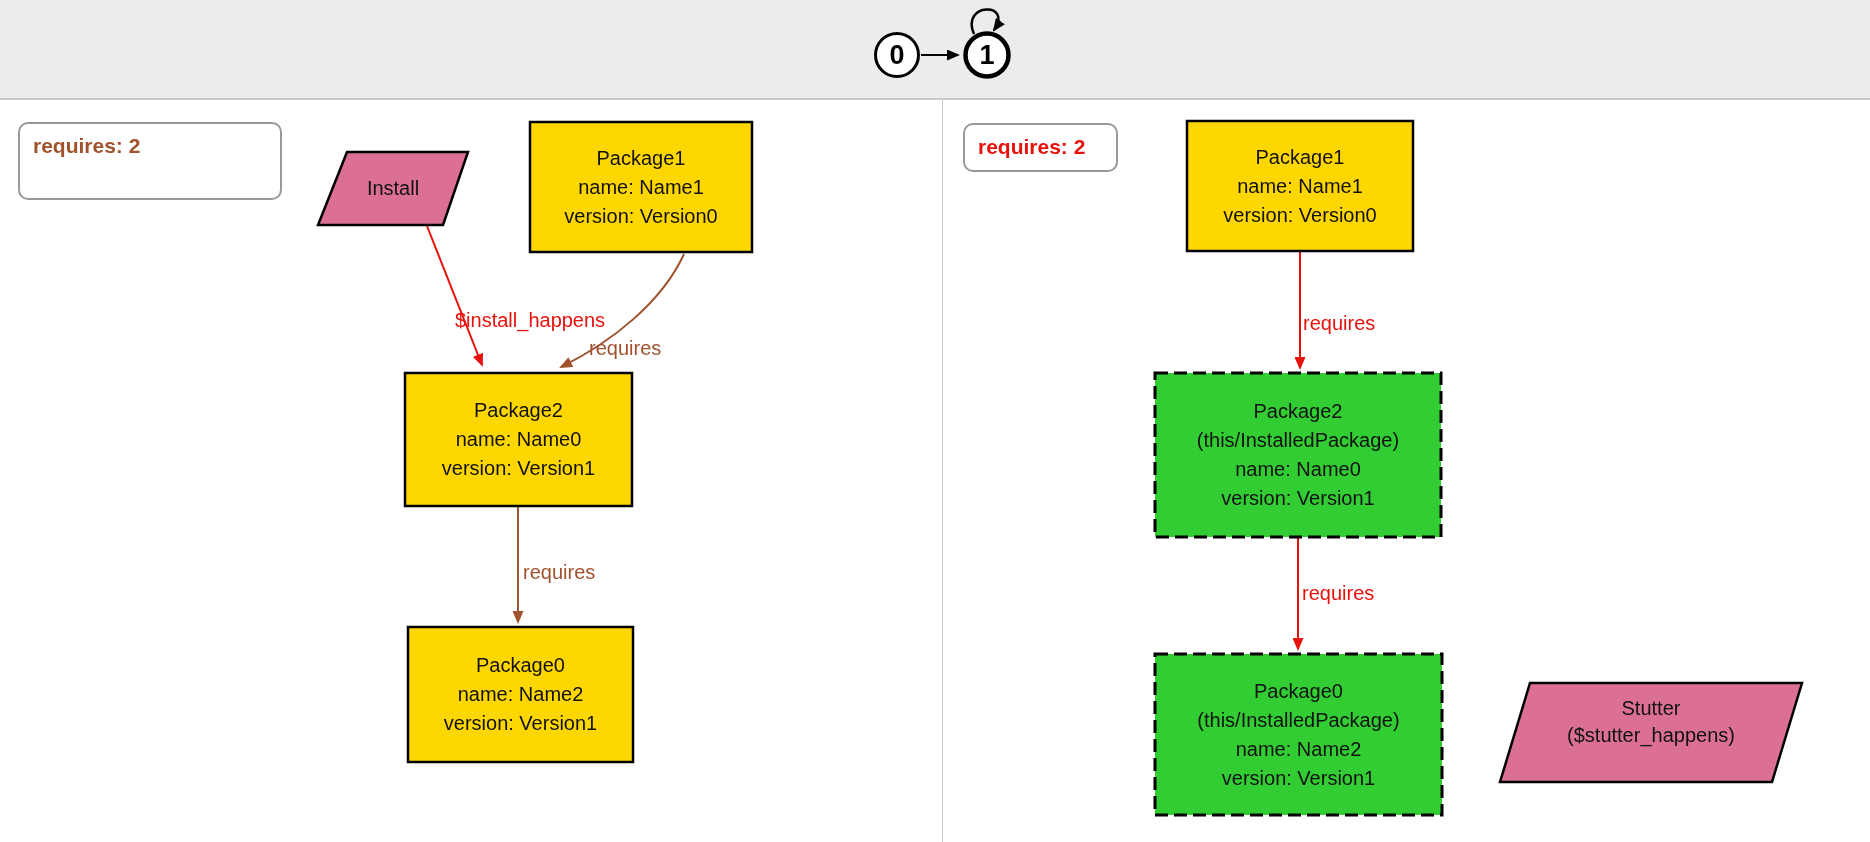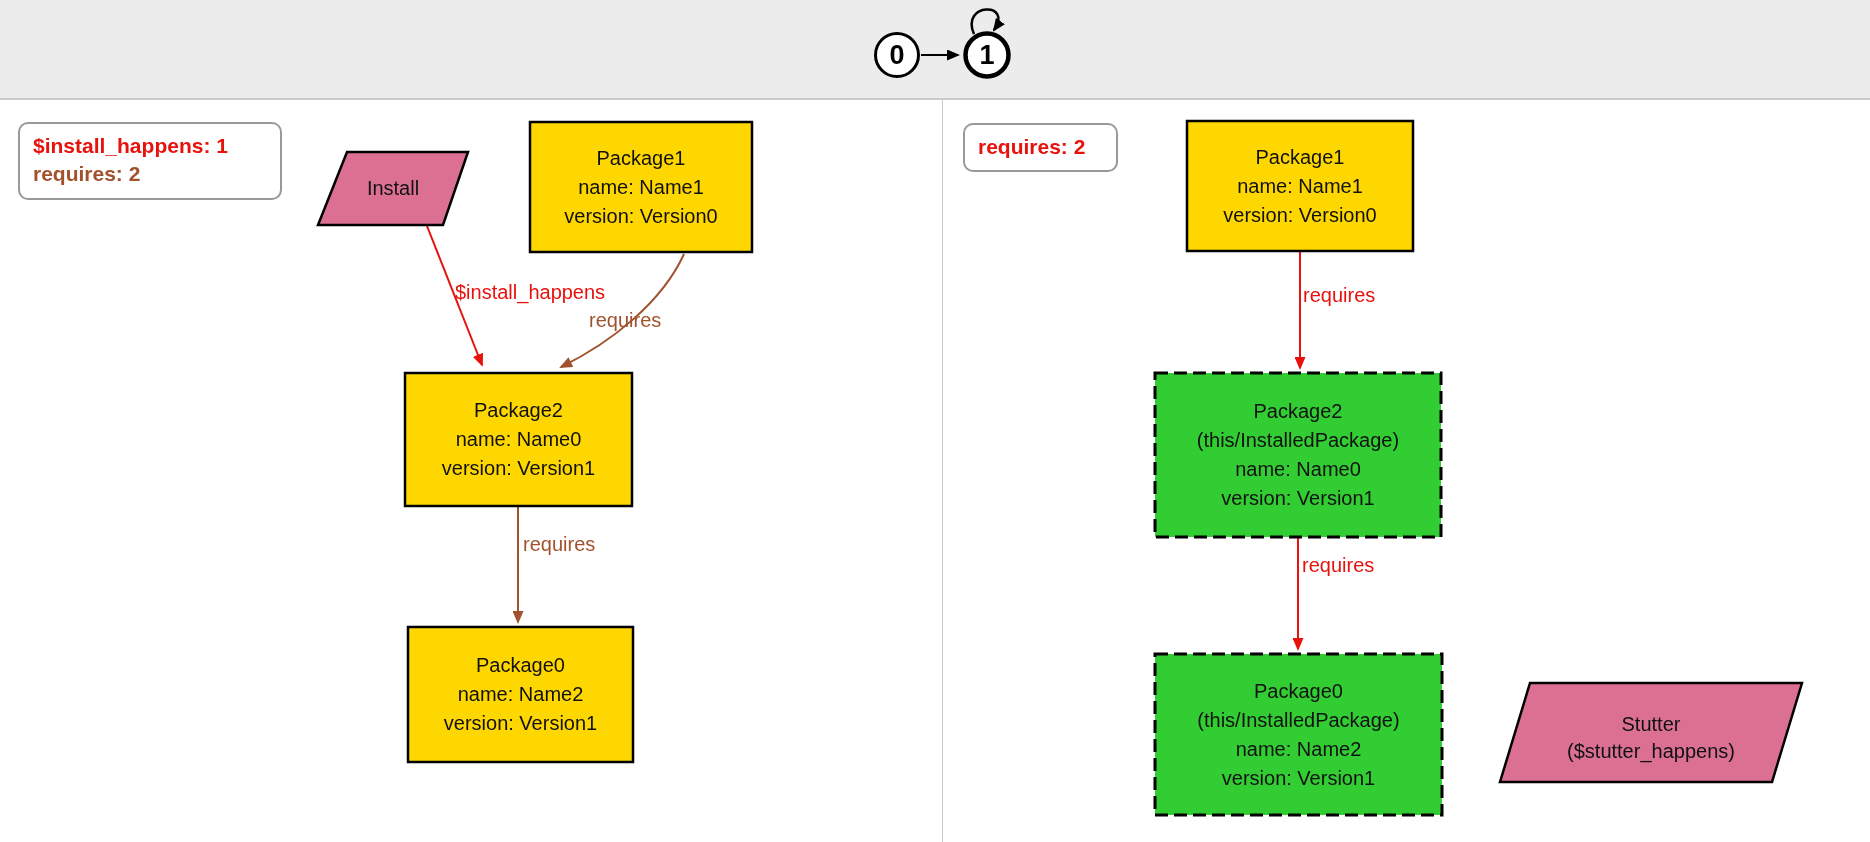--- a/index.html
+++ b/index.html
@@ -30,21 +30,21 @@
   .legend .red   { color:var(--red);   display:block; }
   .legend .brown { color:var(--brown); display:block; }
 
   .ntext {
     position:absolute; display:flex; flex-direction:column;
     align-items:center; justify-content:center; text-align:left;
     font-size:20px; line-height:29px; color:#111; pointer-events:none;
   }
   .ntext span { display:block; }
 
-  .elabel { position:absolute; font-size:20px; white-space:nowrap; }
+  .elabel { position:absolute; font-size:20px; white-space:nowrap;margin-top:28px; }
   .elabel.red   { color:var(--red); }
   .elabel.brown { color:var(--brown); }
 </style>
 </head>
 <body>
 
 <div class="stage">
 
   <div class="topbar"></div>
   <div class="vdivider"></div>
@@ -82,21 +82,20 @@
     <rect x="1187" y="121" width="226" height="130" style="fill:var(--gold);stroke:#000;stroke-width:2.5"></rect>
     <rect x="1155" y="373" width="286" height="164" style="fill:var(--green);stroke:#000;stroke-width:3;stroke-dasharray:13 6"></rect>
     <rect x="1155" y="654" width="287" height="161" style="fill:var(--green);stroke:#000;stroke-width:3;stroke-dasharray:13 6"></rect>
     <polygon points="1530,683 1802,683 1772,782 1500,782" style="fill:var(--pink);stroke:#000;stroke-width:2.5"></polygon>
   </svg>
 
   <div class="state-label" style="left:875px; top:40px;">0</div>
   <div class="state-label" style="left:965px; top:40px;">1</div>
 
   <div class="legend" style="left:18px; top:122px; width:264px; height:78px;">
-    <span class="red">$install_happens: 1</span>
     <span class="brown">requires: 2</span>
   </div>
 
   <div class="legend" style="left:963px; top:123px; width:155px; height:49px;">
     <span class="red">requires: 2</span>
   </div>
 
   <div class="ntext" style="left:318px; top:152px; width:150px; height:73px;">
     <span>Install</span>
   </div>
@@ -130,21 +129,21 @@
     <span>(this/InstalledPackage)</span>
     <span>name: Name0</span>
     <span>version: Version1</span>
   </div>
   <div class="ntext" style="left:1155px; top:654px; width:287px; height:161px;">
     <span>Package0</span>
     <span>(this/InstalledPackage)</span>
     <span>name: Name2</span>
     <span>version: Version1</span>
   </div>
-  <div class="ntext" style="left:1500px; top:683px; width:302px; height:77px; line-height:27px;margin-top:16px;">
+  <div class="ntext" style="left:1500px; top:683px; width:302px; height:77px; line-height:27px;">
     <span>Stutter</span>
     <span>($stutter_happens)</span>
   </div>
 
   <div class="elabel red" style="left:1303px; top:284px;">requires</div>
   <div class="elabel red" style="left:1302px; top:554px;">requires</div>
 
 </div>
 
 </body></html>

